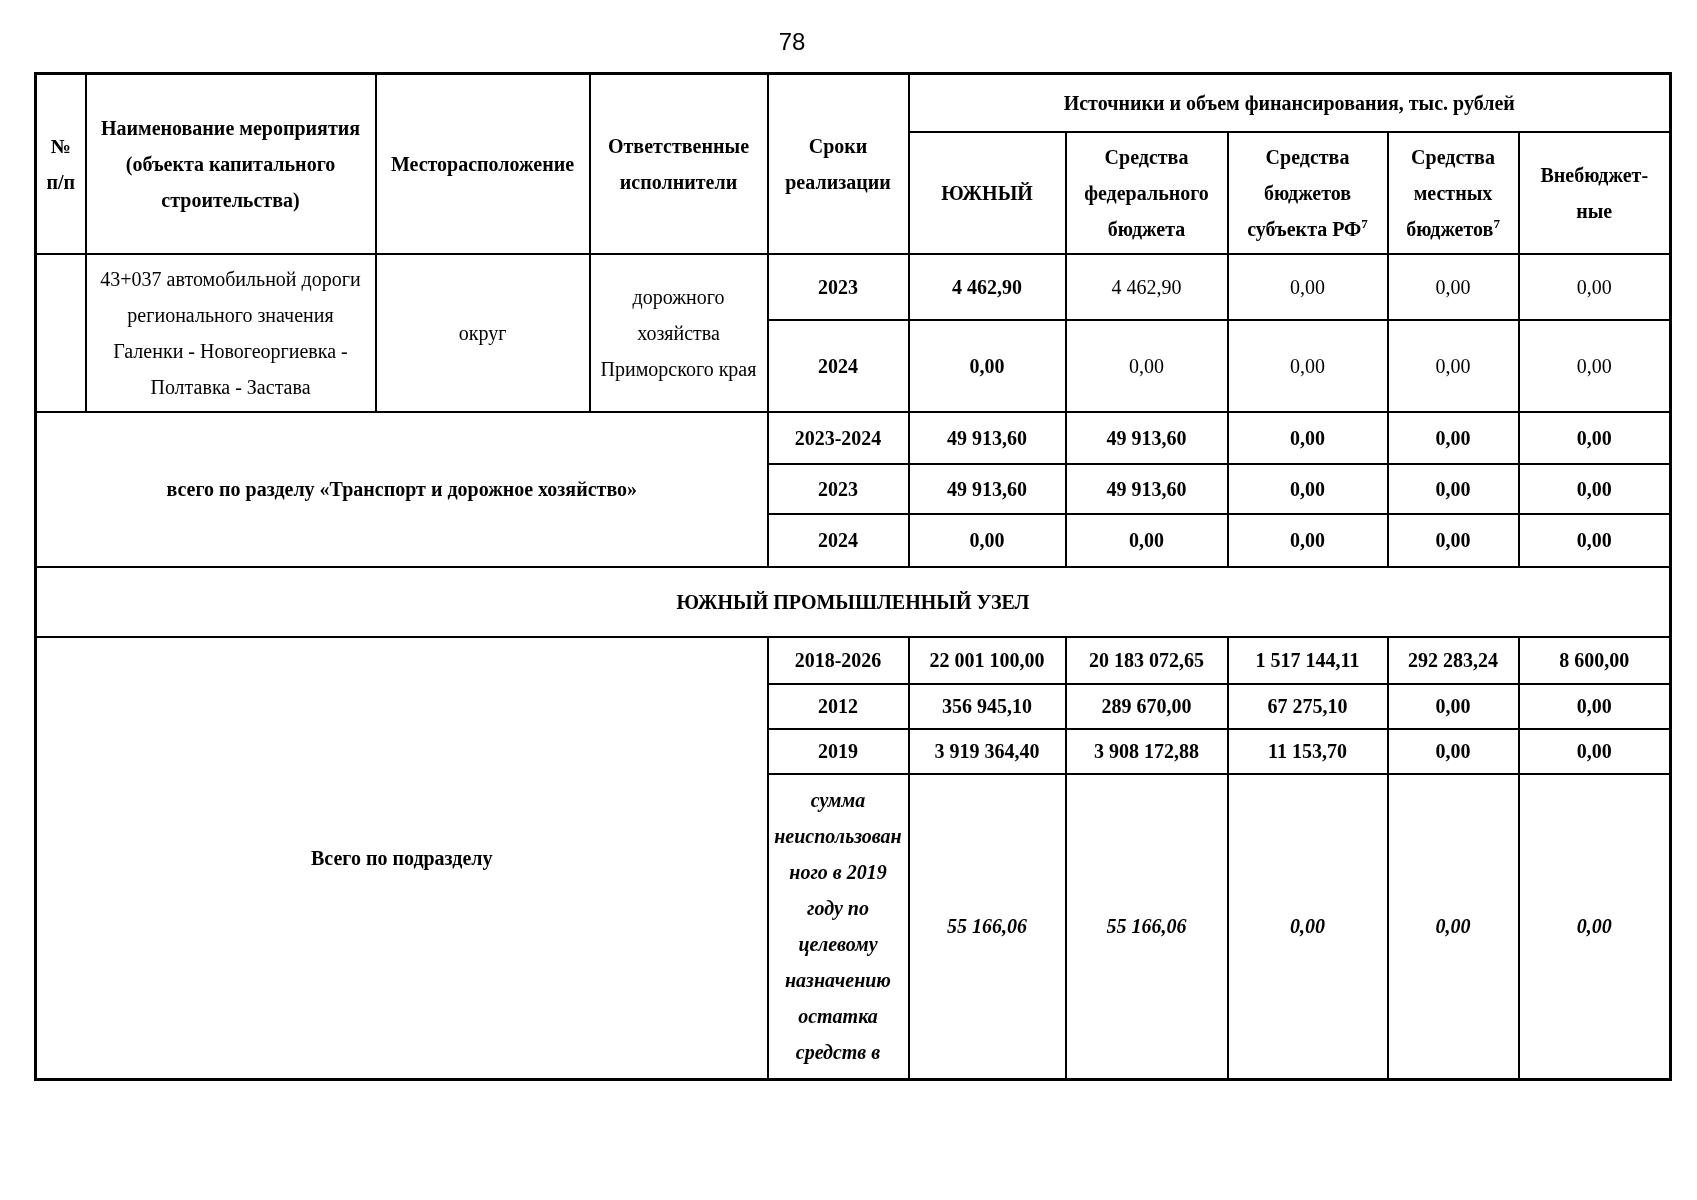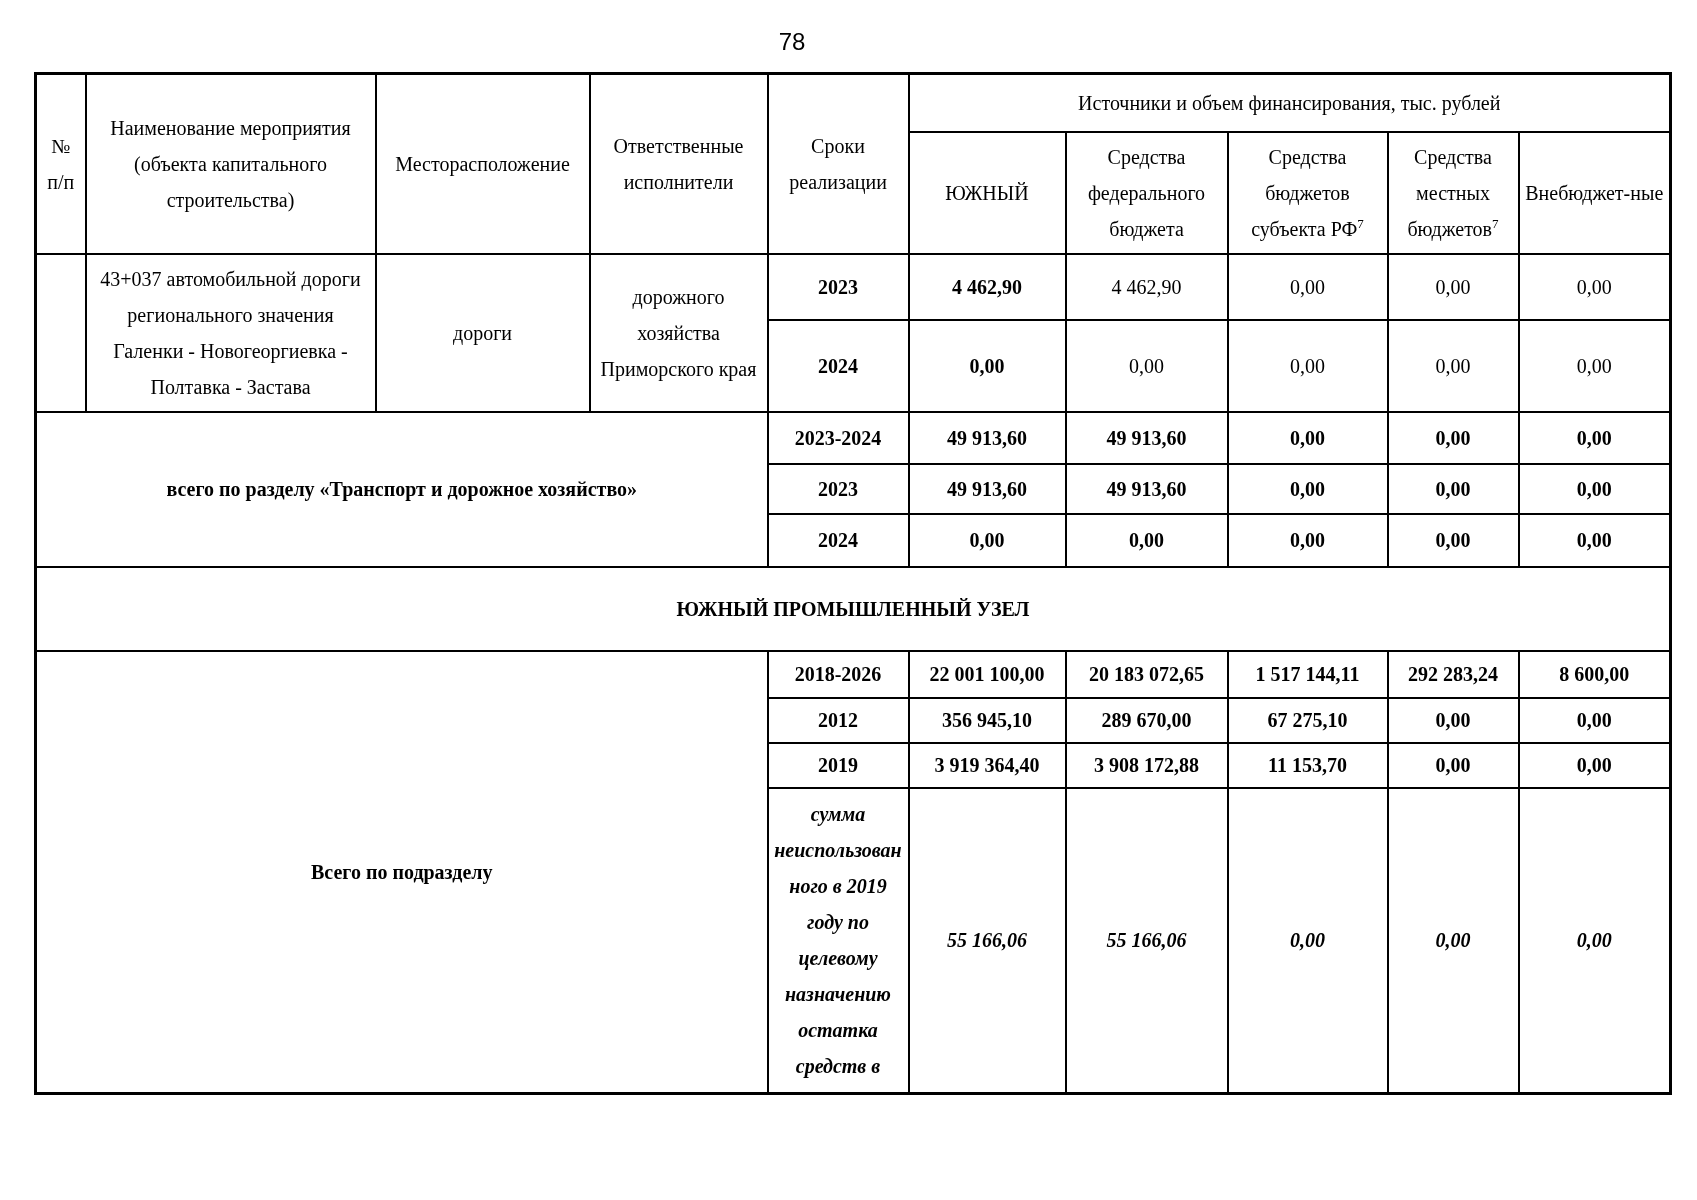--- a/index.html
+++ b/index.html
@@ -36,21 +36,21 @@
   table.doc td {
     border: 2px solid #000;
     font-size: 20px;
     line-height: 1.8;
     padding: 2px 5px;
     overflow: hidden;
     vertical-align: middle;
     text-align: center;
   }
   td.hdr {
-    font-weight: normal;
+    font-weight: bold;
     text-align: center;
     vertical-align: middle;
     line-height: 1.9;
   }
   td.b   { font-weight: bold; }
   td.reg { font-weight: normal; }
   td.name-cell {
     text-align: left;
     vertical-align: top;
     font-weight: normal;
@@ -96,21 +96,21 @@
   }
   sup { font-size: 13px; }
 
   tr.h1  { height: 58px; }
   tr.h2  { height: 122px; }
   tr.r1a { height: 66px; }
   tr.r1b { height: 92px; }
   tr.st1 { height: 52px; }
   tr.st2 { height: 50px; }
   tr.st3 { height: 53px; }
-  tr.sec { height: 84px; }
+  tr.sec { height: 70px; }
   tr.ss1 { height: 47px; }
   tr.ss2 { height: 45px; }
   tr.ss3 { height: 45px; }
   tr.ss4 { height: 306px; font-style: italic; }
 </style>
 </head>
 <body>
 
 <div class="page-number">78</div>
 
@@ -142,21 +142,21 @@
     <td class="hdr">ЮЖНЫЙ</td>
     <td class="hdr">Средства федерального бюджета</td>
     <td class="hdr"><span>Средства бюджетов субъекта РФ</span><sup>7</sup></td>
     <td class="hdr"><span>Средства местных бюджетов</span><sup>7</sup></td>
     <td class="hdr">Внебюджет-ные</td>
   </tr>
 
   <tr class="r1a">
     <td rowspan="2"></td>
     <td rowspan="2" class="name-cell">43+037 автомобильной дороги регионального значения Галенки - Новогеоргиевка - Полтавка - Застава</td>
-    <td rowspan="2" class="loc-cell">дороги</td>
+    <td rowspan="2" class="loc-cell">округ</td>
     <td rowspan="2" class="exec-cell">дорожного хозяйства Приморского края</td>
     <td class="b">2023</td>
     <td class="b">4 462,90</td>
     <td class="reg">4 462,90</td>
     <td class="reg">0,00</td>
     <td class="reg">0,00</td>
     <td class="reg">0,00</td>
   </tr>
 
   <tr class="r1b">

